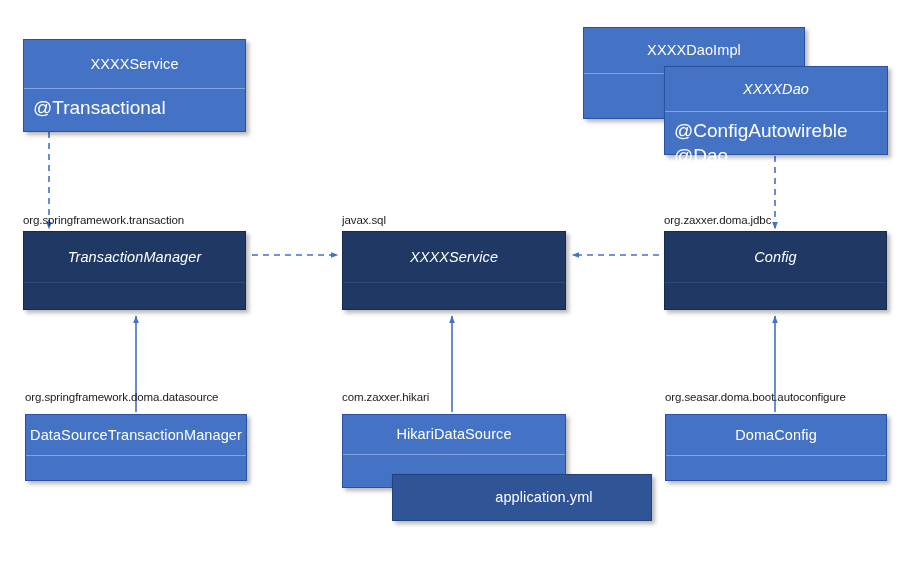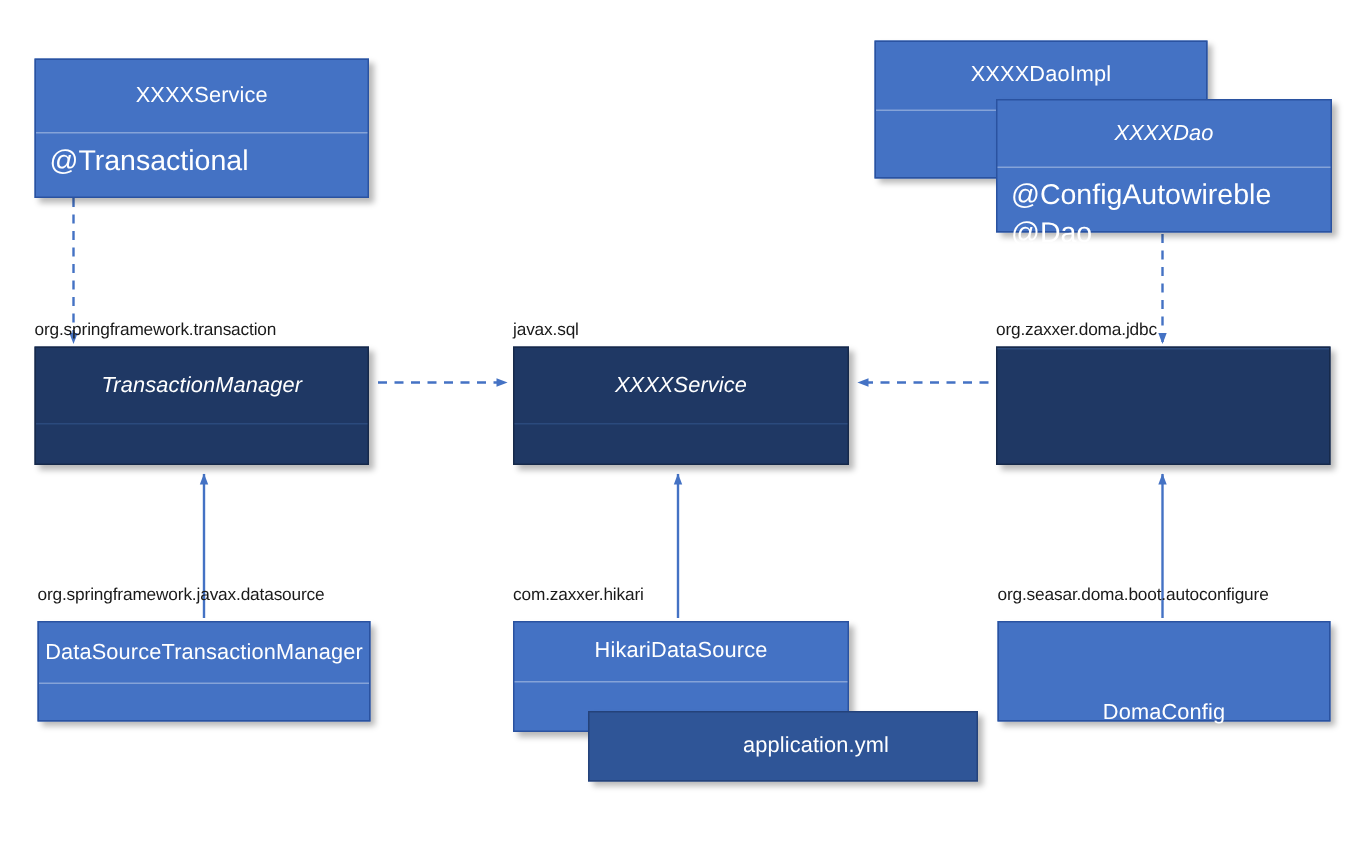--- a/index.html
+++ b/index.html
@@ -137,42 +137,43 @@
 
   <div class="pkg" style="left:342px;top:214px;">javax.sql</div>
   <div class="node dark" style="left:342px;top:231px;width:224px;height:79px;">
     <div class="hdr" style="height:50px;">XXXXService</div>
     <div class="sep"></div>
     <div class="body"></div>
   </div>
 
   <div class="pkg" style="left:664px;top:214px;">org.zaxxer.doma.jdbc</div>
   <div class="node dark" style="left:664px;top:231px;width:223px;height:79px;">
+    <div class="hdr" style="height:50px;">Config</div>
     <div class="sep"></div>
     <div class="body"></div>
   </div>
 
-  <div class="pkg" style="left:25px;top:391px;">org.springframework.javax.datasource</div>
+  <div class="pkg" style="left:25px;top:391px;">org.springframework.doma.datasource</div>
   <div class="node light" style="left:25px;top:414px;width:222px;height:67px;">
     <div class="hdr" style="height:40px;">DataSourceTransactionManager</div>
     <div class="sep"></div>
     <div class="body"></div>
   </div>
 
   <div class="pkg" style="left:342px;top:391px;">com.zaxxer.hikari</div>
   <div class="node light" style="left:342px;top:414px;width:224px;height:74px;">
     <div class="hdr" style="height:39px;">HikariDataSource</div>
     <div class="sep"></div>
     <div class="body"></div>
   </div>
 
   <div class="node mid single" style="left:392px;top:474px;width:260px;height:47px;z-index:8;padding-left:44px;">
     <div class="hdr">application.yml</div>
   </div>
 
   <div class="pkg" style="left:665px;top:391px;">org.seasar.doma.boot.autoconfigure</div>
   <div class="node light" style="left:665px;top:414px;width:222px;height:67px;">
-    <div class="hdr" style="height:40px;margin-top:40px;">DomaConfig</div>
+    <div class="hdr" style="height:40px;">DomaConfig</div>
     <div class="sep"></div>
     <div class="body"></div>
   </div>
 
 </div>
 
 </body></html>

